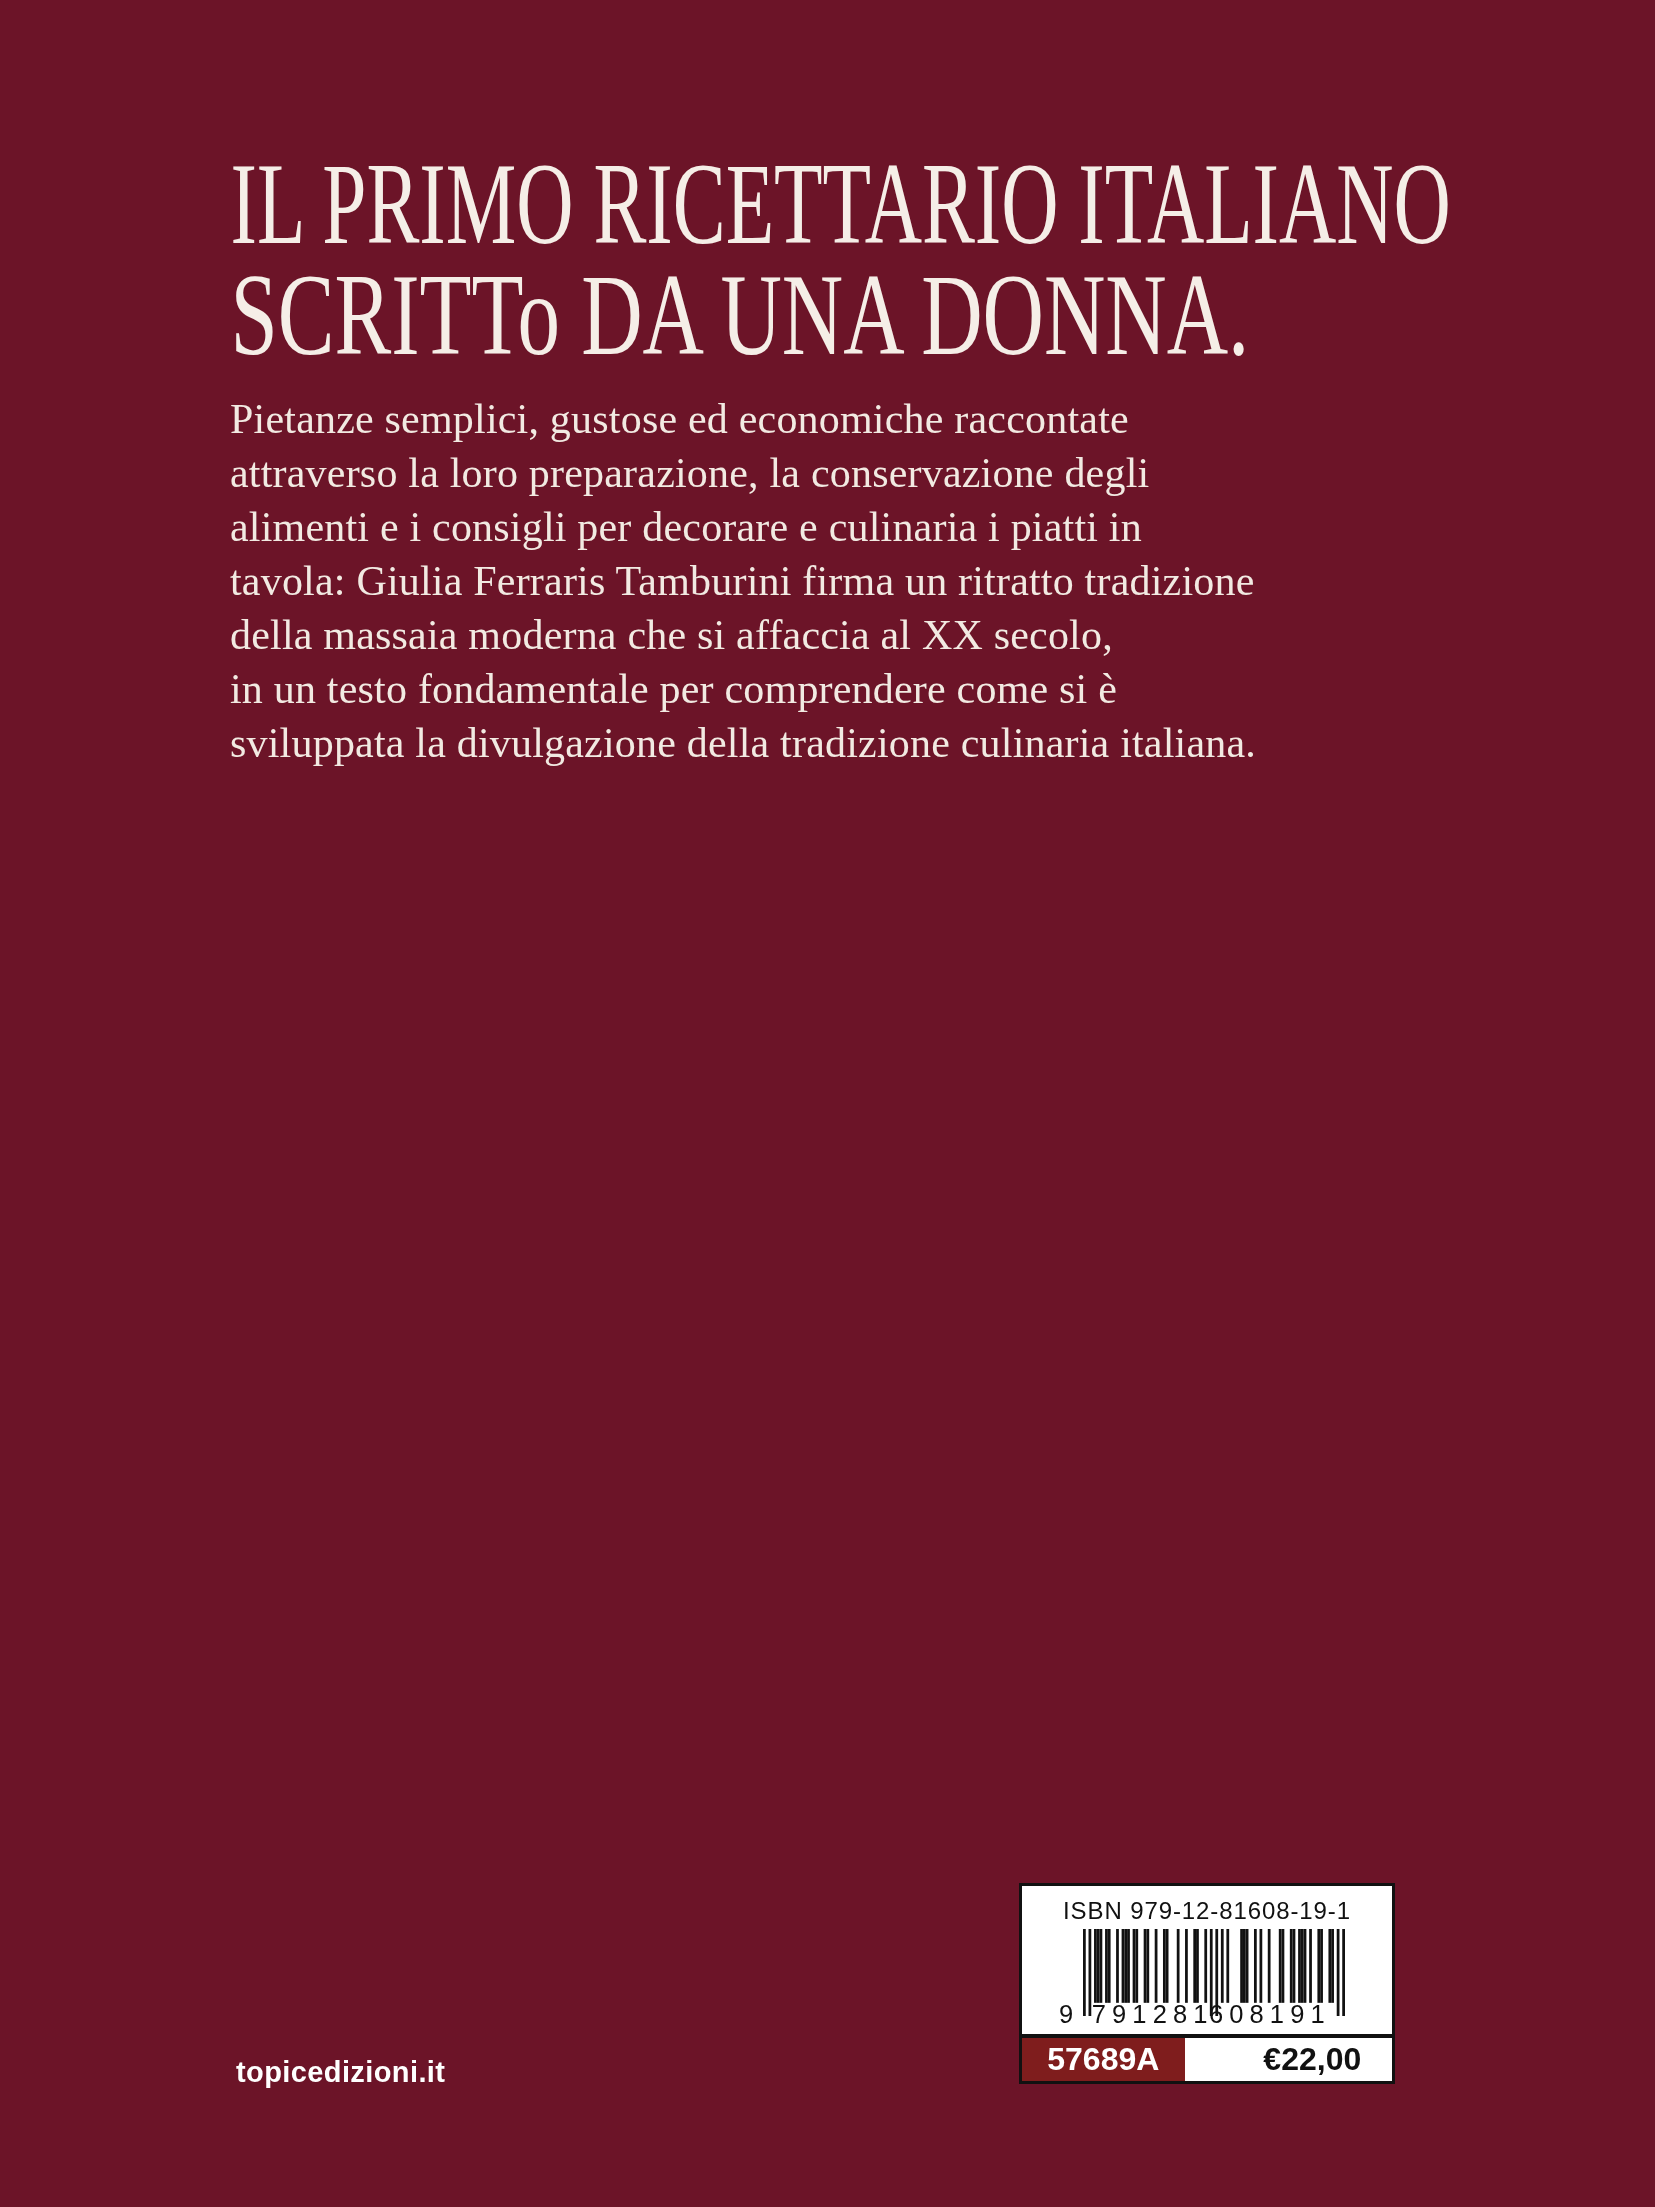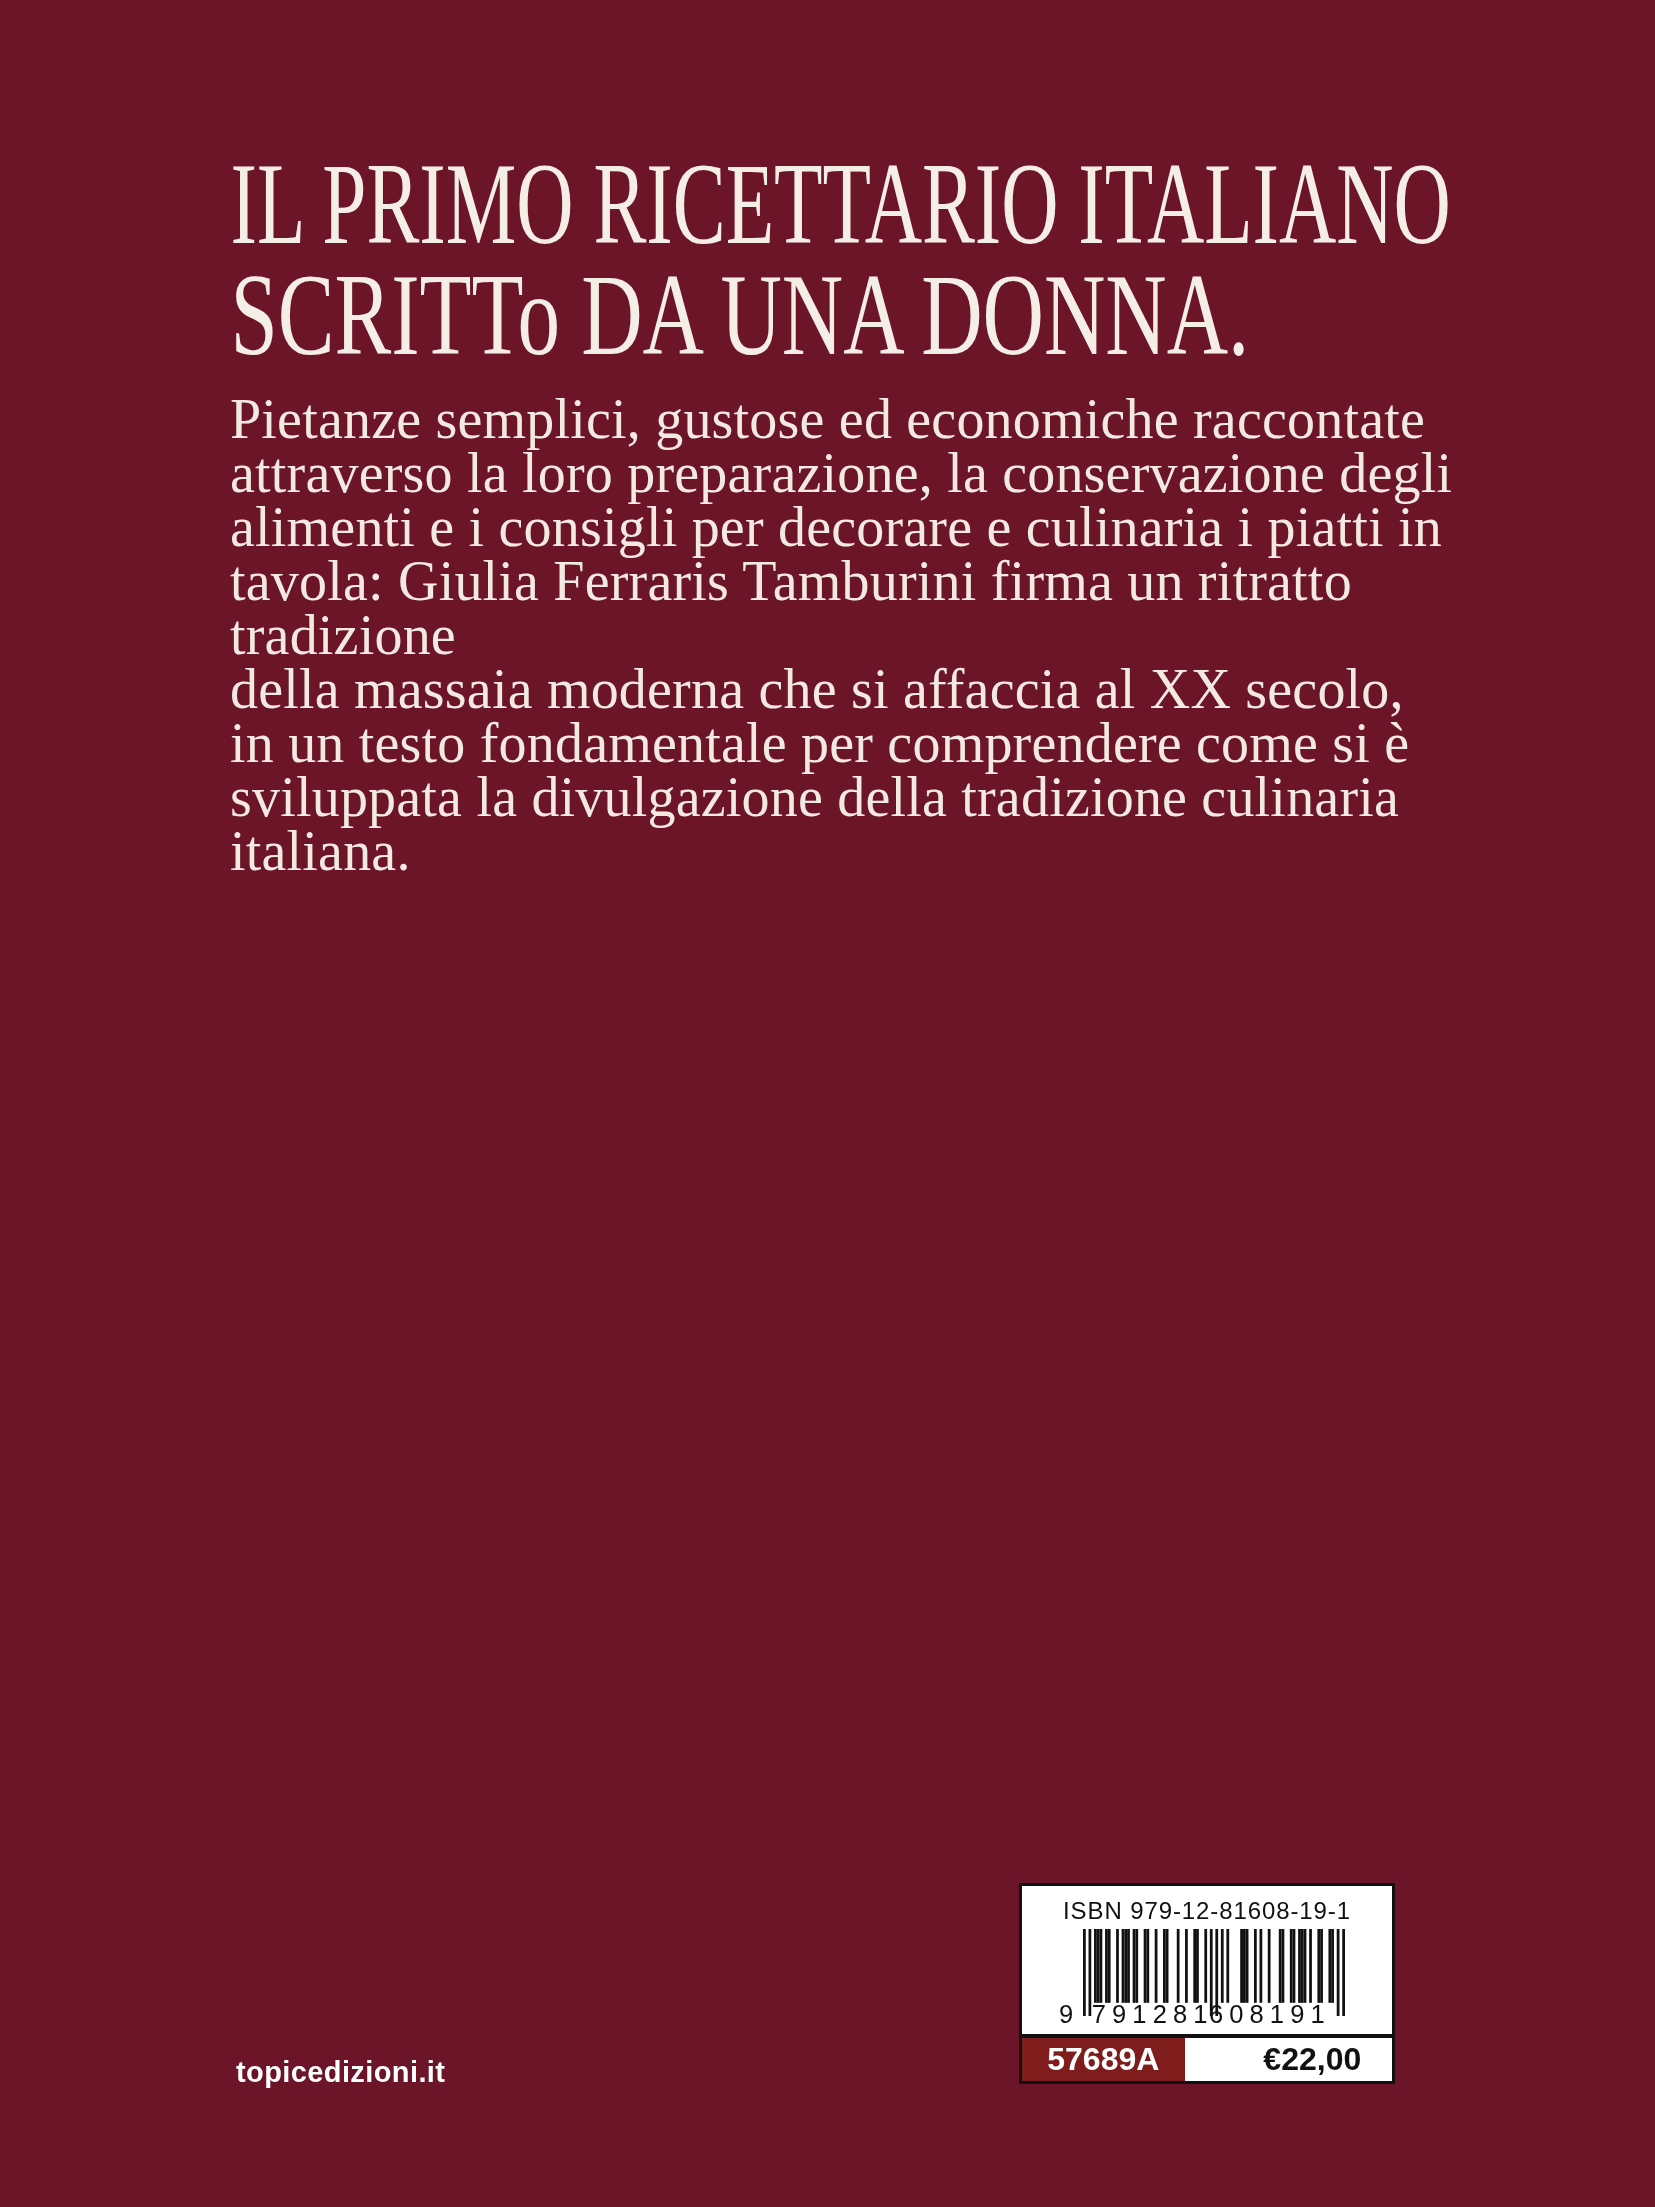--- a/index.html
+++ b/index.html
@@ -21,21 +21,21 @@
     font-family: "Liberation Serif", "DejaVu Serif", serif;
     font-size: 133px;
     fill: #F5EEE7;
   }
 
   
   .blurb {
     position: absolute;
     left: 230px; top: 392px;
     width: 1229px;
-    font-size: 56px;
+    font-size: 42px;
     line-height: 54px;
     color: #F2EAE2;
     letter-spacing: 0.2px;
   }
 
   
   .barcode-panel {
     position: absolute;
     left: 1019px; top: 1883px;
     width: 370px; height: 195px;

